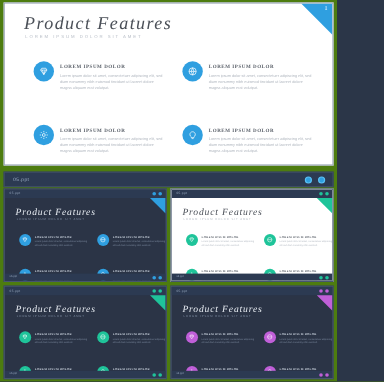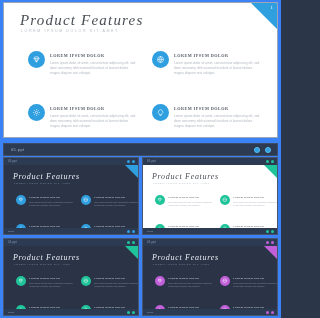--- a/index.html
+++ b/index.html
@@ -3,21 +3,21 @@
 <meta charset="utf-8">
 <style>
   * { box-sizing: border-box; margin: 0; padding: 0; }
   html, body {
     width: 281px; height: 318px;
     font-family: "Liberation Sans", sans-serif;
     background: #2b3648;
     overflow: hidden;
   }
 
-  .app { position: relative; width: 281px; height: 318px; background:#3b82f6; }
+  .app { position: relative; width: 281px; height: 318px; background:#4d7c0f; }
 
   
   .main-slide {
     position: absolute; left: 3px; top: 2px;
     width: 275px; height: 136px;
     background: #ffffff;
     border: 1px solid #9aa7b6;
     overflow: hidden;
   }
   .corner-tri {

